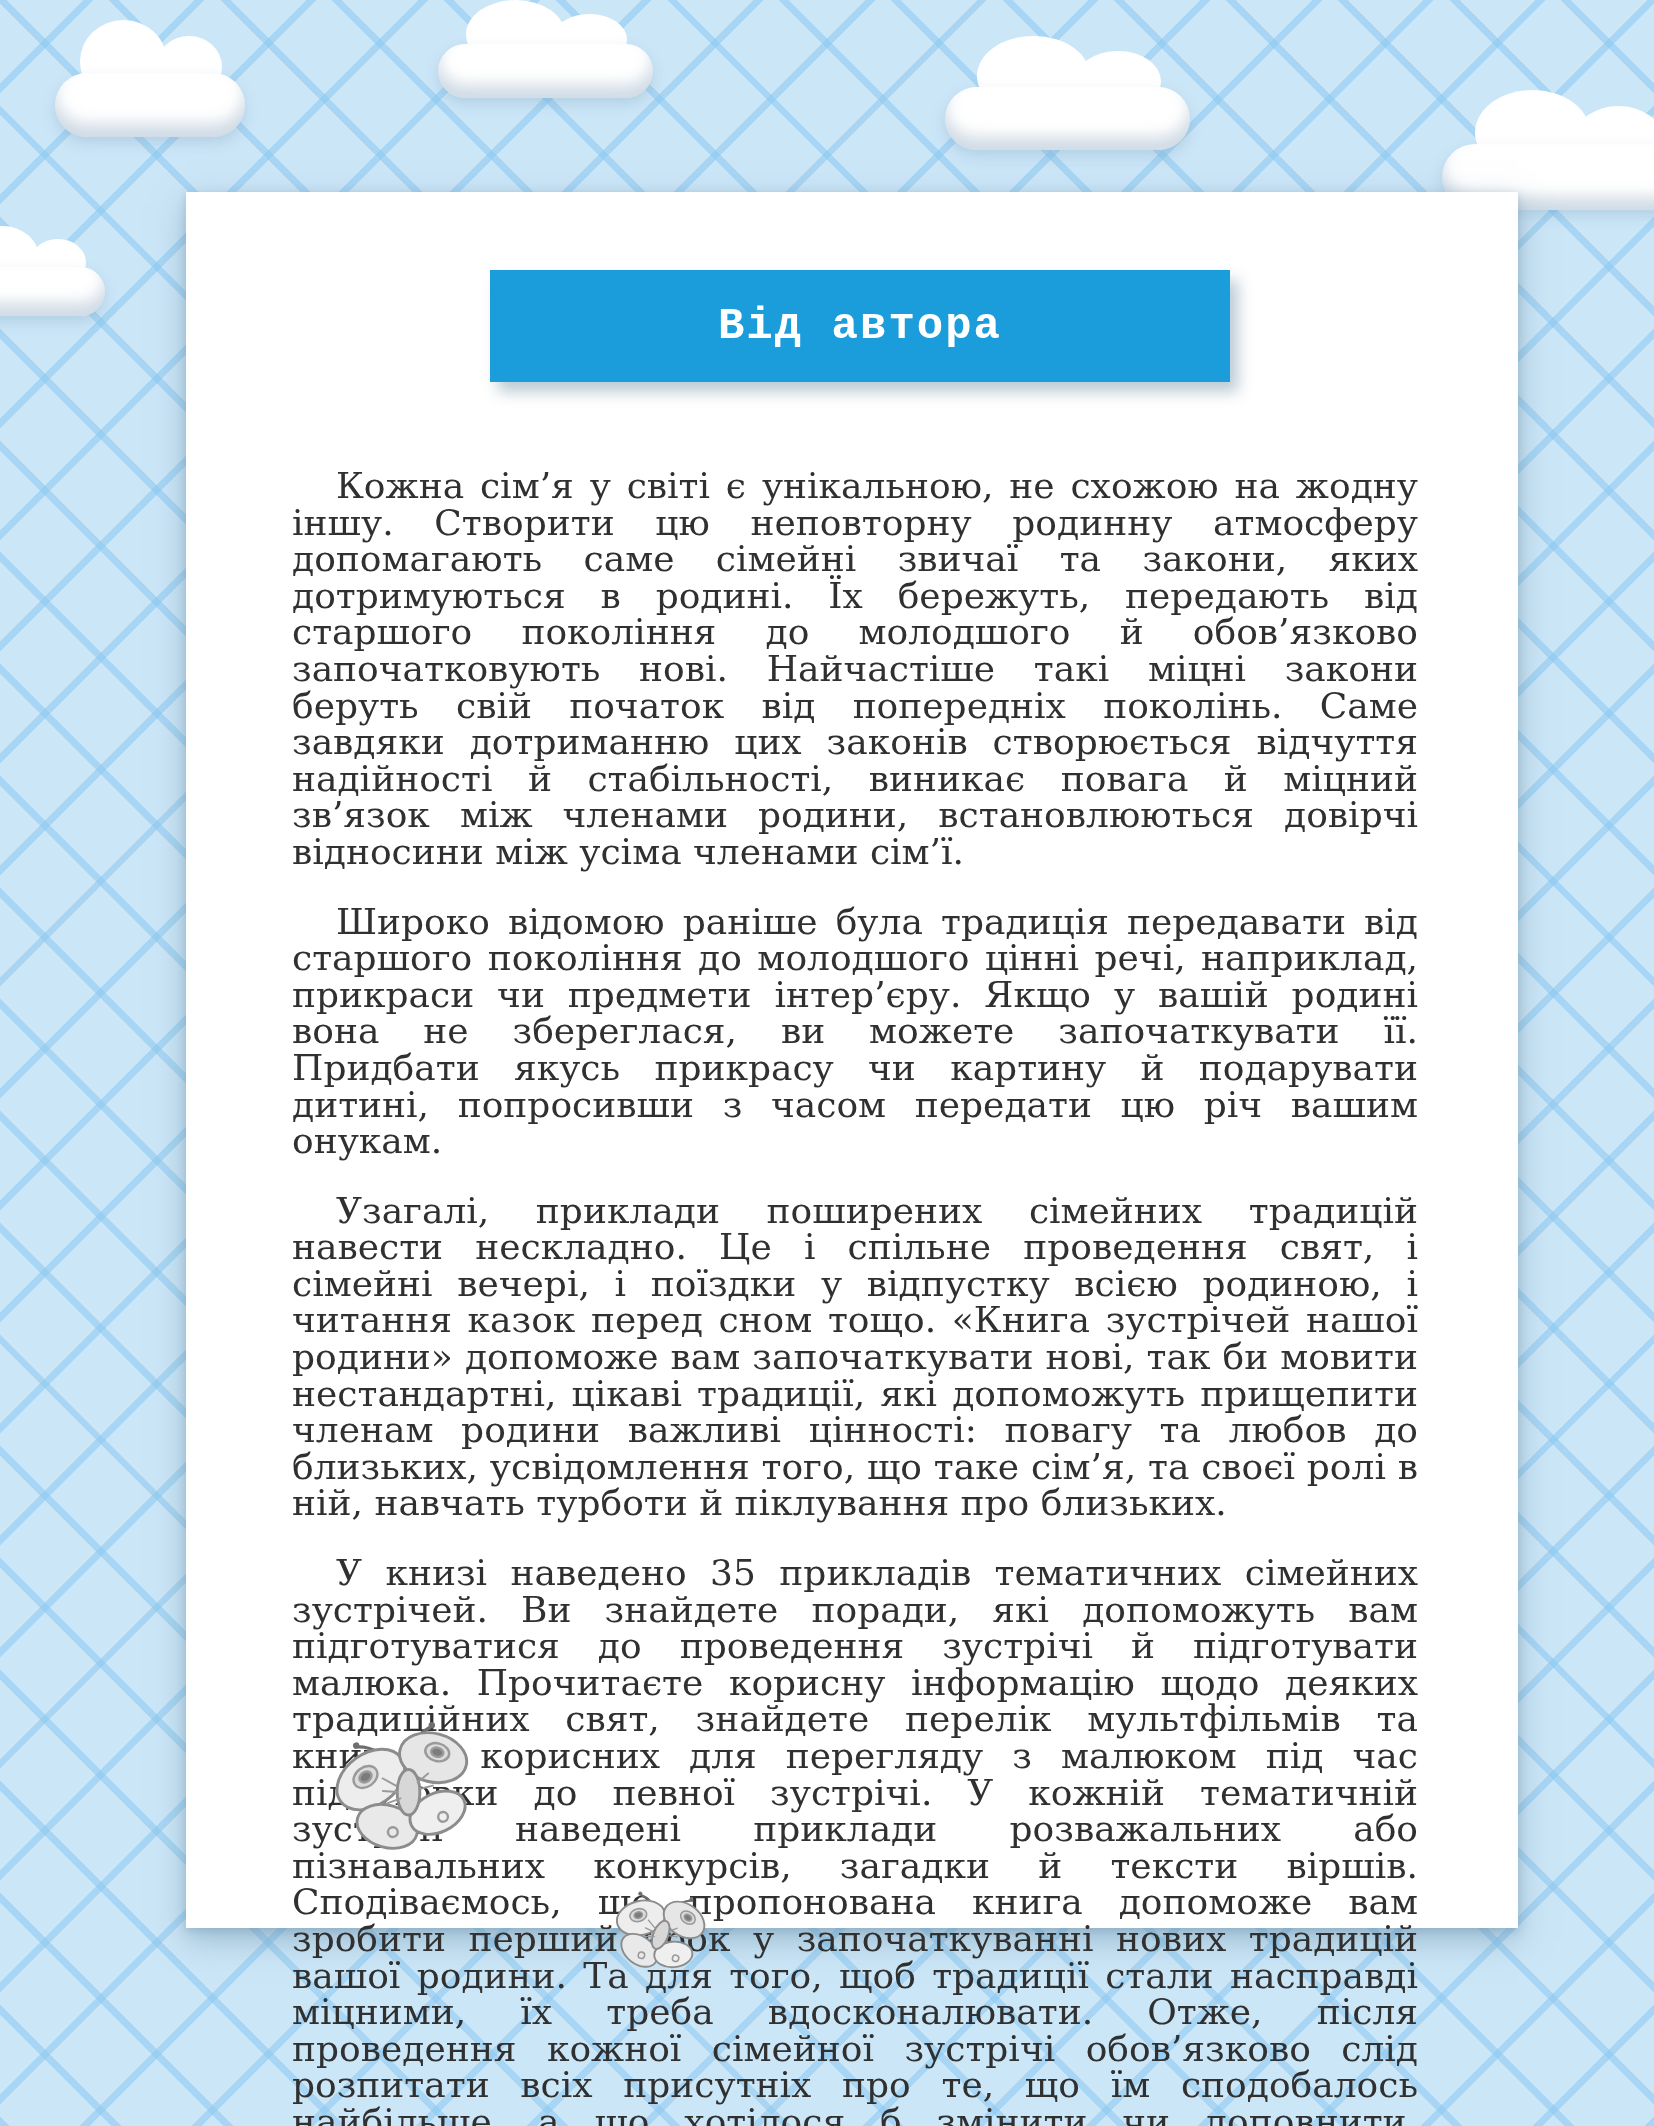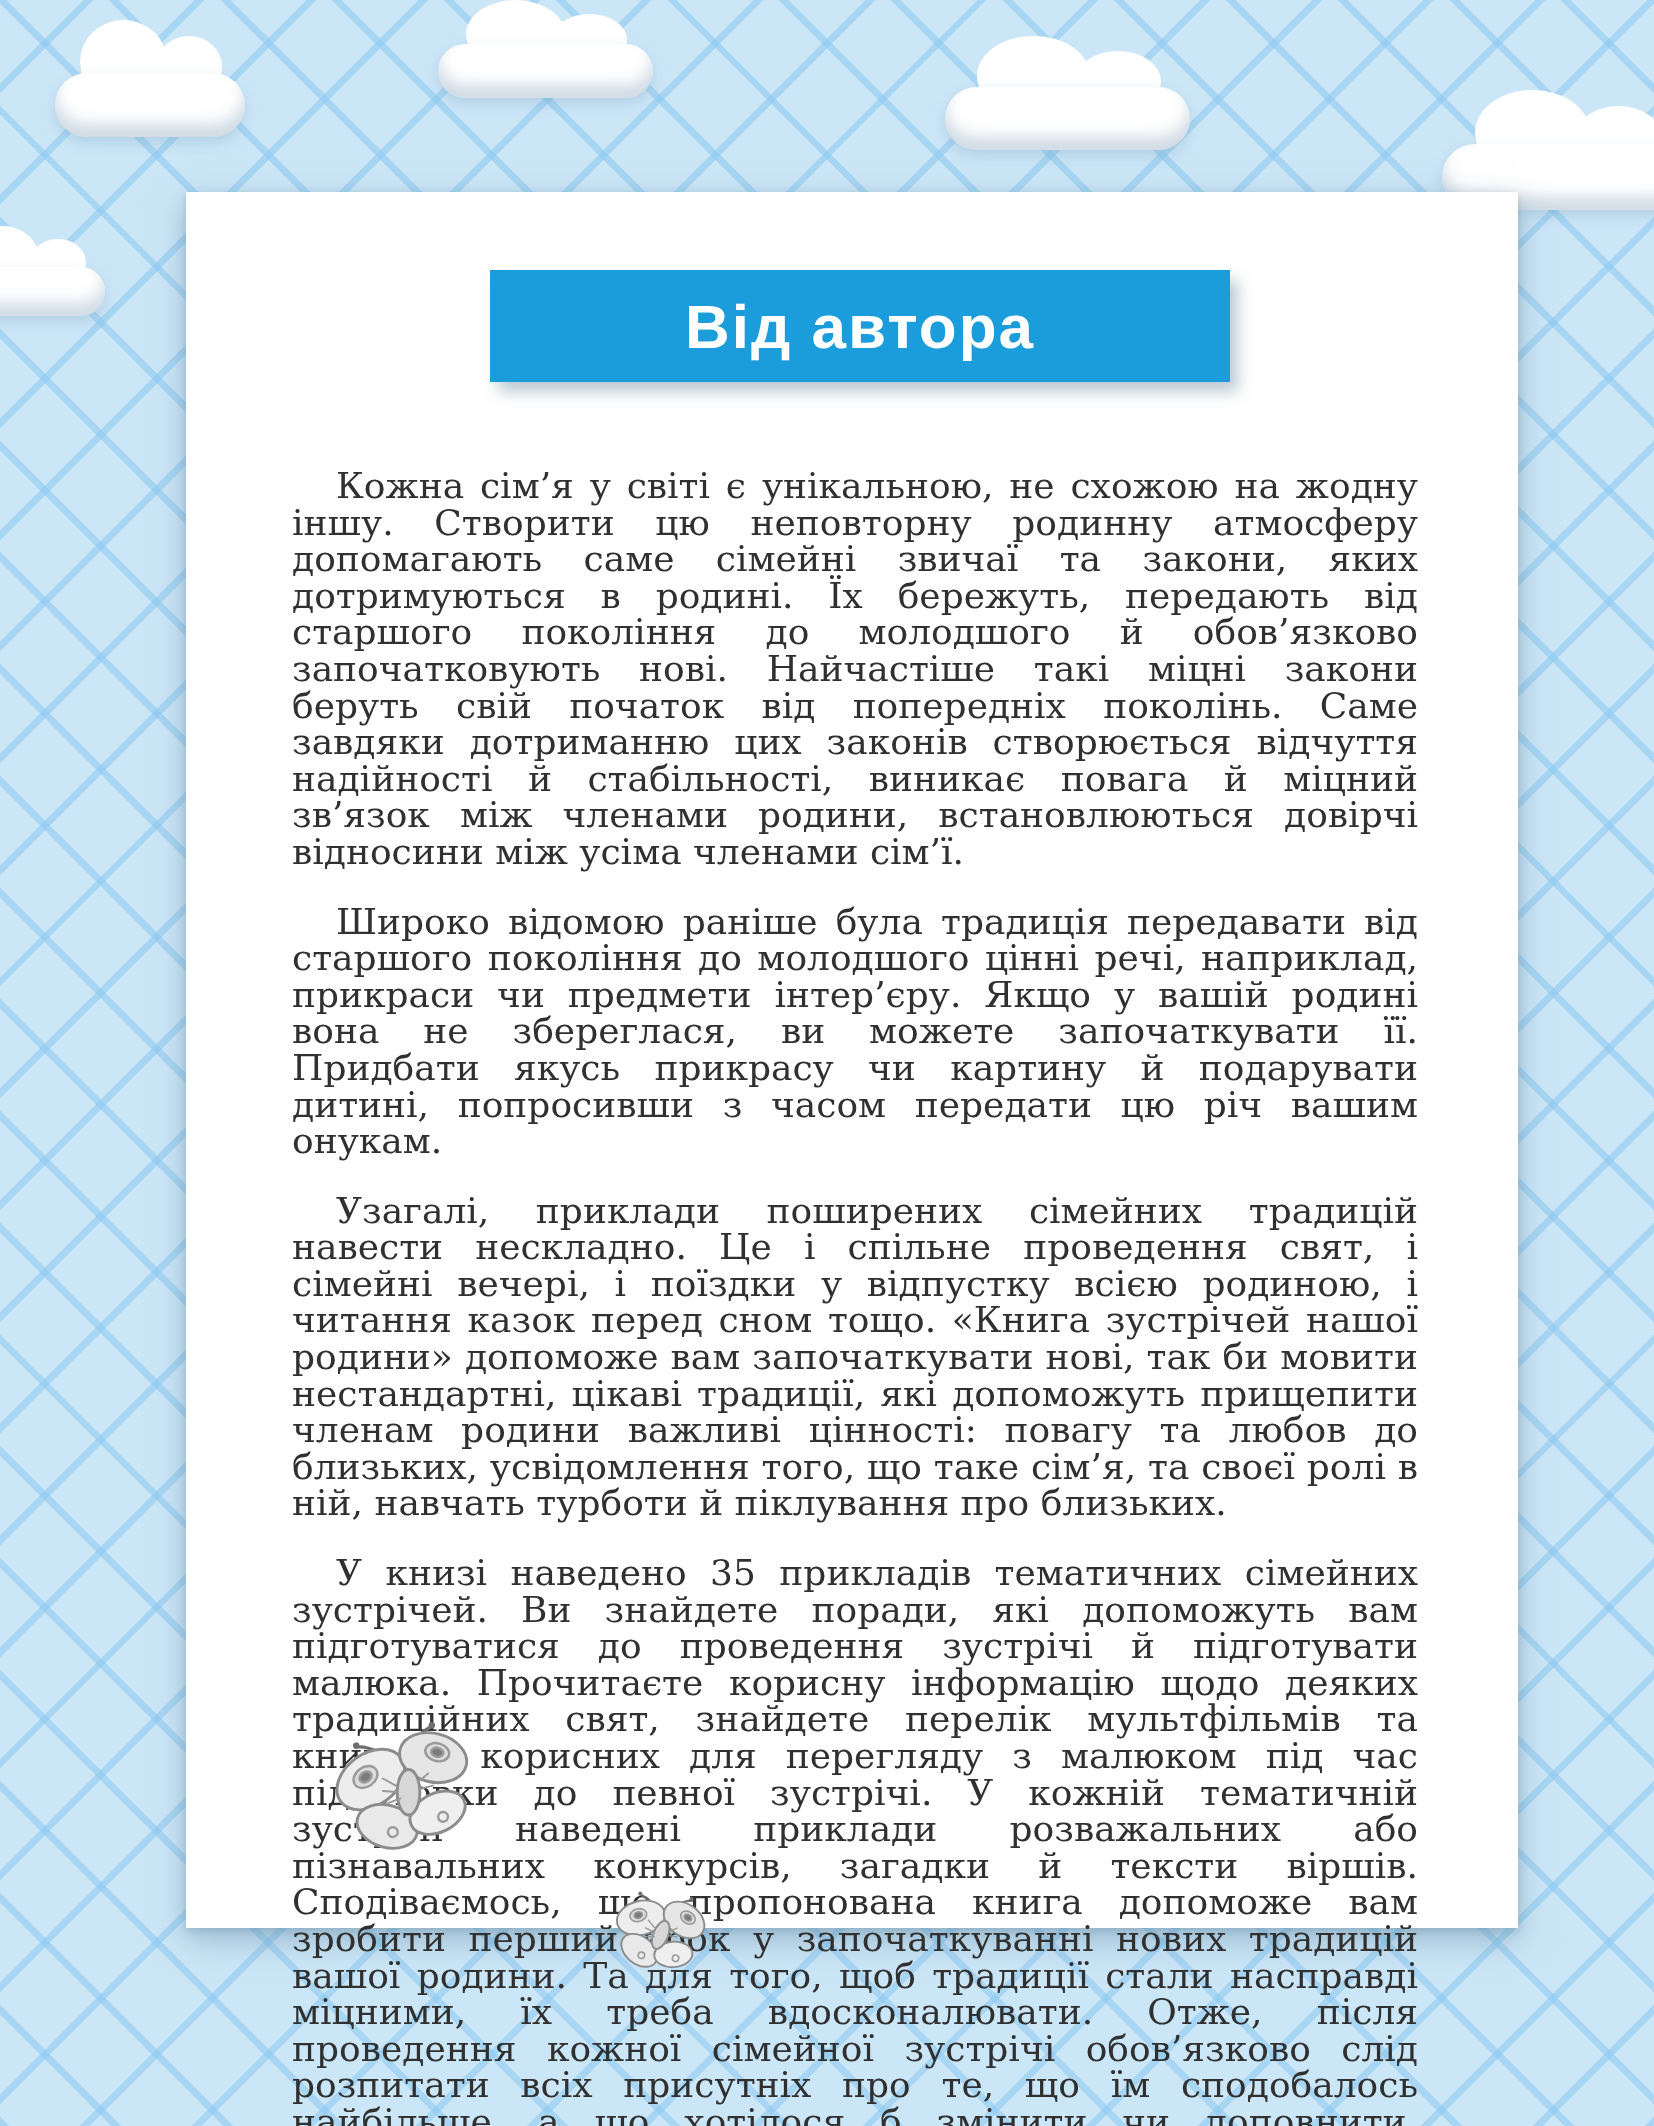--- a/index.html
+++ b/index.html
@@ -38,22 +38,22 @@
   }
 
   
   .banner{
     position:absolute;left:304px;top:78px;width:740px;height:112px;
     background:#1a9dda;
     box-shadow:8px 10px 14px rgba(105,140,160,.45);
     display:flex;align-items:center;justify-content:center;
   }
   .banner h1{
-    font-family:Liberation Sans, sans-serif;font-weight:bold;
-    font-size:62px;color:#ffffff;letter-spacing:2px;
+    font-family:Liberation Mono, monospace;font-weight:bold;
+    font-size:44px;color:#ffffff;letter-spacing:2px;
   }
 
   
   .textblock{
     position:absolute;left:106px;top:276px;width:1126px;
     color:#303030;font-size:36px;line-height:36.6px;text-align:justify;
   }
   .textblock p{text-indent:44px;margin-bottom:33px;}
   .textblock p.signature{text-indent:0;text-align:right;margin-top:34px;margin-bottom:8px;}
 

